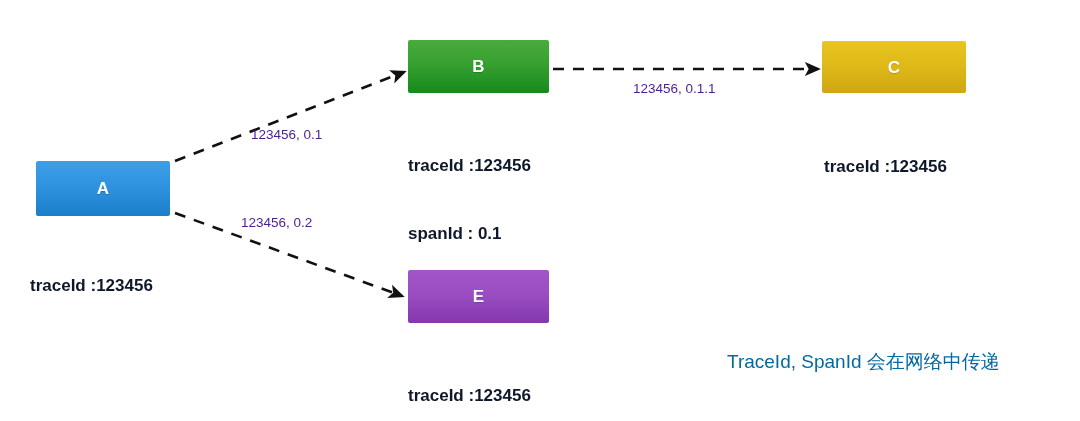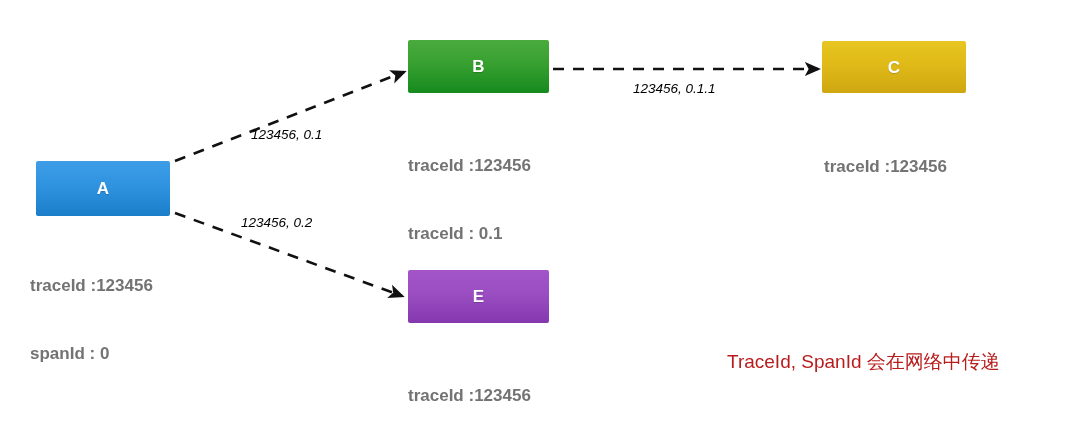--- a/index.html
+++ b/index.html
@@ -56,45 +56,44 @@
     background: linear-gradient(to bottom, #e8c520 0%, #dfba18 45%, #cfa711 100%);
   }
   .node-e {
     left: 408px; top: 270px; width: 141px; height: 53px;
     background: linear-gradient(to bottom, #a355c8 0%, #9a4ec2 45%, #8438ad 100%);
   }
   .meta {
     position: absolute;
     font-size: 17px;
     font-weight: bold;
-    color: #737373;
+    color: #0f172a;
     line-height: 1.33;
     white-space: pre;
   }
   .meta-a { left: 30px; top: 230px; }
   .meta-b { left: 408px; top: 110px; }
   .meta-c { left: 824px; top: 111px; }
   .meta-e { left: 408px; top: 340px; }
   .edge-label {
     position: absolute;
     font-size: 13.5px;
-    color: #000000;
+    color: #4c1d95;
     line-height: 1;
     white-space: nowrap;
-    font-style: italic;
   }
   .lbl-ab { left: 251px; top: 128px; }
   .lbl-ae { left: 241px; top: 216px; text-align: right; }
   .lbl-bc { left: 633px; top: 82px; }
   .caption {
     position: absolute;
     left: 727px;
     top: 352px;
     font-size: 19px;
-    color: #b91c1c;
+    color: #0369a1;
     line-height: 1;
     white-space: nowrap;
   }
 </style>
 </head>
 <body>
 
 <div id="canvas">
 
   <svg class="edges" viewBox="0 0 1080 421">
@@ -109,29 +108,28 @@
     <line x1="175" y1="213" x2="402" y2="296" stroke="#111111" stroke-width="2.6" stroke-dasharray="11 9" marker-end="url(#arrow)"></line>
 
     <line x1="553" y1="69" x2="818" y2="69" stroke="#111111" stroke-width="2.6" stroke-dasharray="11 9" marker-end="url(#arrow)"></line>
   </svg>
 
   <div class="node node-a">
     <span class="node-letter">A</span>
   </div>
   <div class="meta meta-a">
     <div>traceId :123456</div>
-    <div>spanId : 0</div>
   </div>
 
   <div class="node node-b">
     <span class="node-letter">B</span>
   </div>
   <div class="meta meta-b">
     <div>traceId :123456</div>
-    <div>traceId : 0.1</div>
+    <div>spanId : 0.1</div>
   </div>
 
   <div class="node node-c">
     <span class="node-letter">C</span>
   </div>
   <div class="meta meta-c">
     <div>traceId :123456</div>
   </div>
 
   <div class="node node-e">

